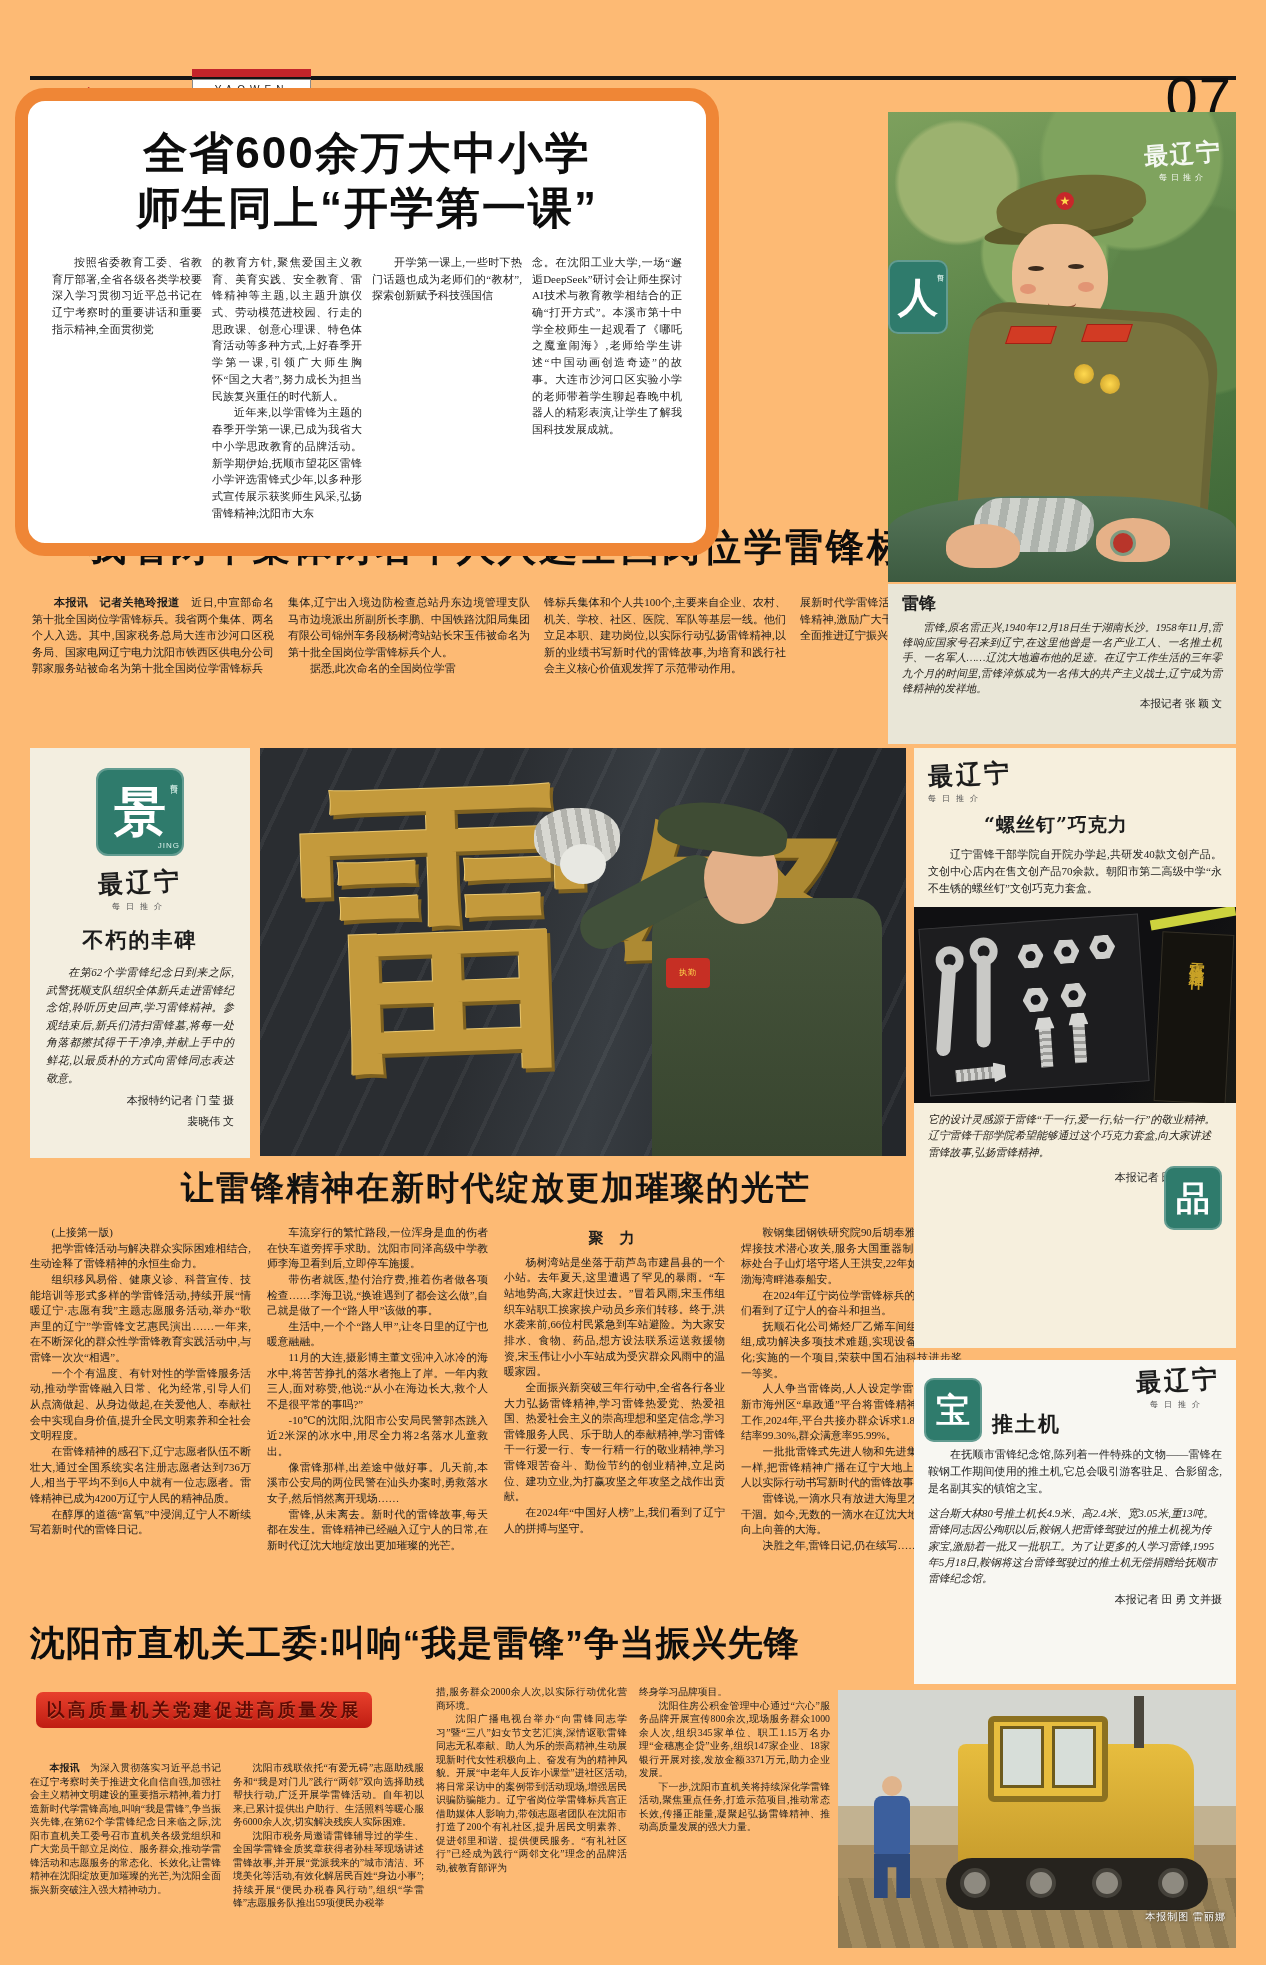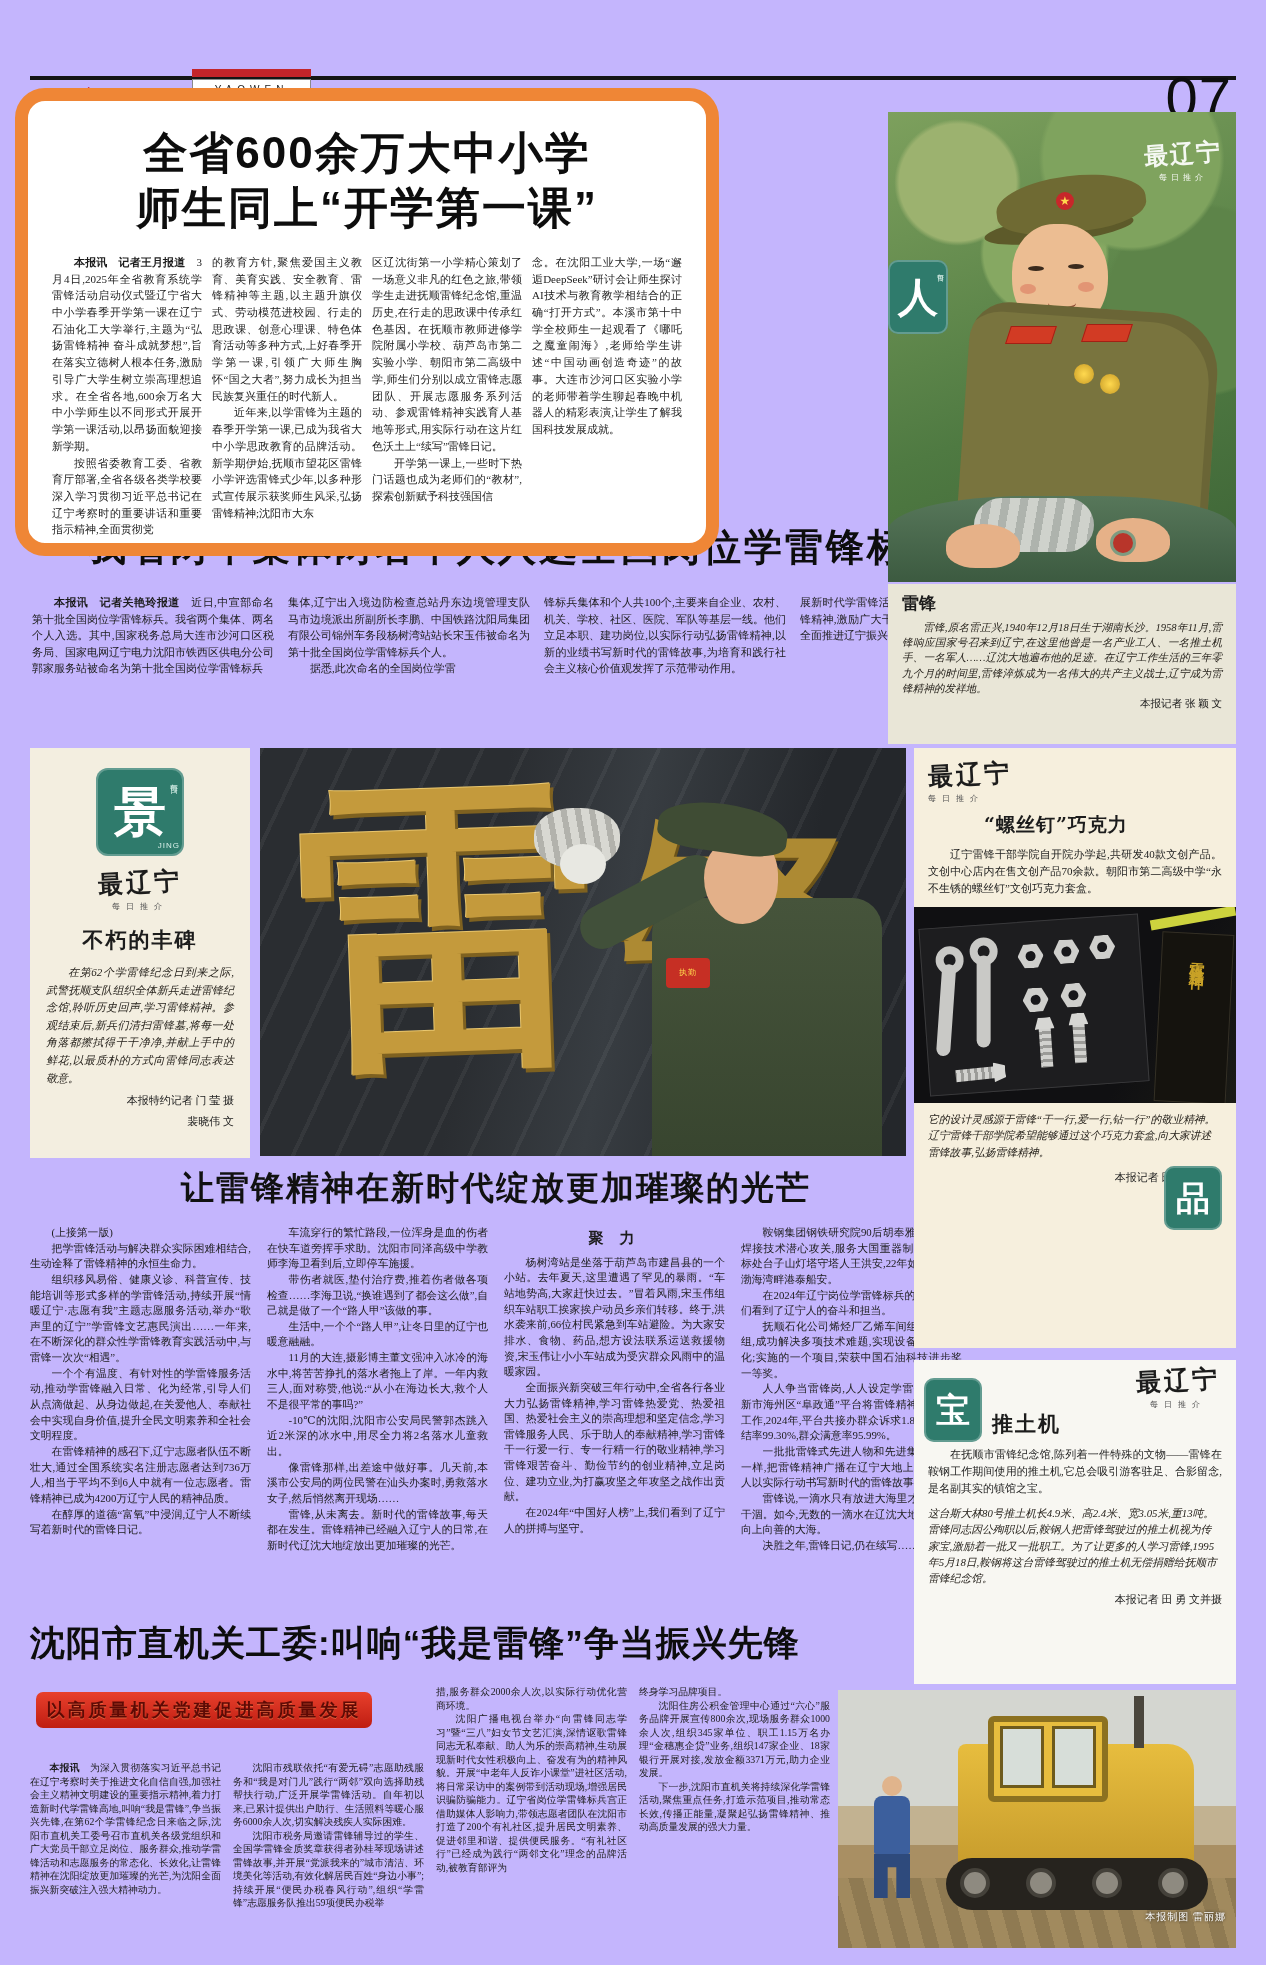--- a/index.html
+++ b/index.html
@@ -1,16 +1,16 @@
 <!DOCTYPE html>
 <html><head>
 <meta charset="utf-8">
 <style>
   html,body{margin:0;padding:0;background:#e8e8e4;}
-  #page{position:relative;width:1266px;height:1965px;margin:0 auto;background:#c4b5fd;overflow:hidden;
+  #page{position:relative;width:1266px;height:1965px;margin:0 auto;background:#fdba74;overflow:hidden;
         font-family:"Liberation Serif","DejaVu Serif",serif;color:#1c1c1c;}
   [data-name]{box-sizing:border-box;}
   .abs{position:absolute;}
 
   
   .rule{left:30px;top:76px;width:1206px;height:4px;background:#151515;}
   .red-tab{left:192px;top:69px;width:119px;height:8px;background:#c3242a;}
   .masthead{left:28px;top:86px;width:160px;font-family:"DejaVu Serif",serif;font-weight:bold;
             font-size:40px;color:#c3242a;letter-spacing:1px;transform:skewX(-8deg) rotate(-2deg);line-height:1.05;}
   .yaowen{left:192px;top:79px;width:119px;height:62px;background:#fff;border:1.5px solid #8a8a8a;text-align:center;padding-top:4px;}
@@ -201,33 +201,31 @@
     <div class="col" data-name="article-column-truncated">
       <p class="cont">展新时代学雷锋活动新气象,讲好雷锋故事,弘扬雷锋精神,激励广大干部群众奋发进取、争创一流,为全面推进辽宁振兴发展作出新贡献。</p>
     </div>
   </div>
 
   <div class="abs orange-box" data-name="lead-article-box">
     <div class="h1" data-name="lead-headline-line1">全省600余万大中小学</div>
     <div class="h1" data-name="lead-headline-line2">师生同上“开学第一课”</div>
     <div class="lead-cols art" data-name="lead-article-body">
       <div class="col" data-name="article-column">
-        <p class="lead-p"><b class="lede" data-name="byline">本报讯　记者王月报道</b><span>　3月4日,2025年全省教育系统学雷锋活动启动仪式暨辽宁省大中小学春季开学第一课在辽宁石油化工大学举行,主题为“弘扬雷锋精神 奋斗成就梦想”,旨在落实立德树人根本任务,激励引导广大学生树立崇高理想追求。在全省各地,600余万名大中小学师生以不同形式开展开学第一课活动,以昂扬面貌迎接新学期。</span></p>
         <div>
             <p>按照省委教育工委、省教育厅部署,全省各级各类学校要深入学习贯彻习近平总书记在辽宁考察时的重要讲话和重要指示精神,全面贯彻党</p>
           </div>
       </div>
       <div class="col" data-name="article-column">
         <p class="cont">的教育方针,聚焦爱国主义教育、美育实践、安全教育、雷锋精神等主题,以主题升旗仪式、劳动模范进校园、行走的思政课、创意心理课、特色体育活动等多种方式,上好春季开学第一课,引领广大师生胸怀“国之大者”,努力成长为担当民族复兴重任的时代新人。</p>
         <div>
             <p>近年来,以学雷锋为主题的春季开学第一课,已成为我省大中小学思政教育的品牌活动。新学期伊始,抚顺市望花区雷锋小学评选雷锋式少年,以多种形式宣传展示获奖师生风采,弘扬雷锋精神;沈阳市大东</p>
           </div>
       </div>
       <div class="col" data-name="article-column">
-        <p class="cont">区辽沈街第一小学精心策划了一场意义非凡的红色之旅,带领学生走进抚顺雷锋纪念馆,重温历史,在行走的思政课中传承红色基因。在抚顺市教师进修学院附属小学校、葫芦岛市第二实验小学、朝阳市第二高级中学,师生们分别以成立雷锋志愿团队、开展志愿服务系列活动、参观雷锋精神实践育人基地等形式,用实际行动在这片红色沃土上“续写”雷锋日记。</p>
         <div>
             <p>开学第一课上,一些时下热门话题也成为老师们的“教材”,探索创新赋予科技强国信</p>
           </div>
       </div>
       <div class="col" data-name="article-column">
         <p class="cont">念。在沈阳工业大学,一场“邂逅DeepSeek”研讨会让师生探讨AI技术与教育教学相结合的正确“打开方式”。本溪市第十中学全校师生一起观看了《哪吒之魔童闹海》,老师给学生讲述“中国动画创造奇迹”的故事。大连市沙河口区实验小学的老师带着学生聊起春晚中机器人的精彩表演,让学生了解我国科技发展成就。</p>
       </div>
     </div>
   </div>
 

